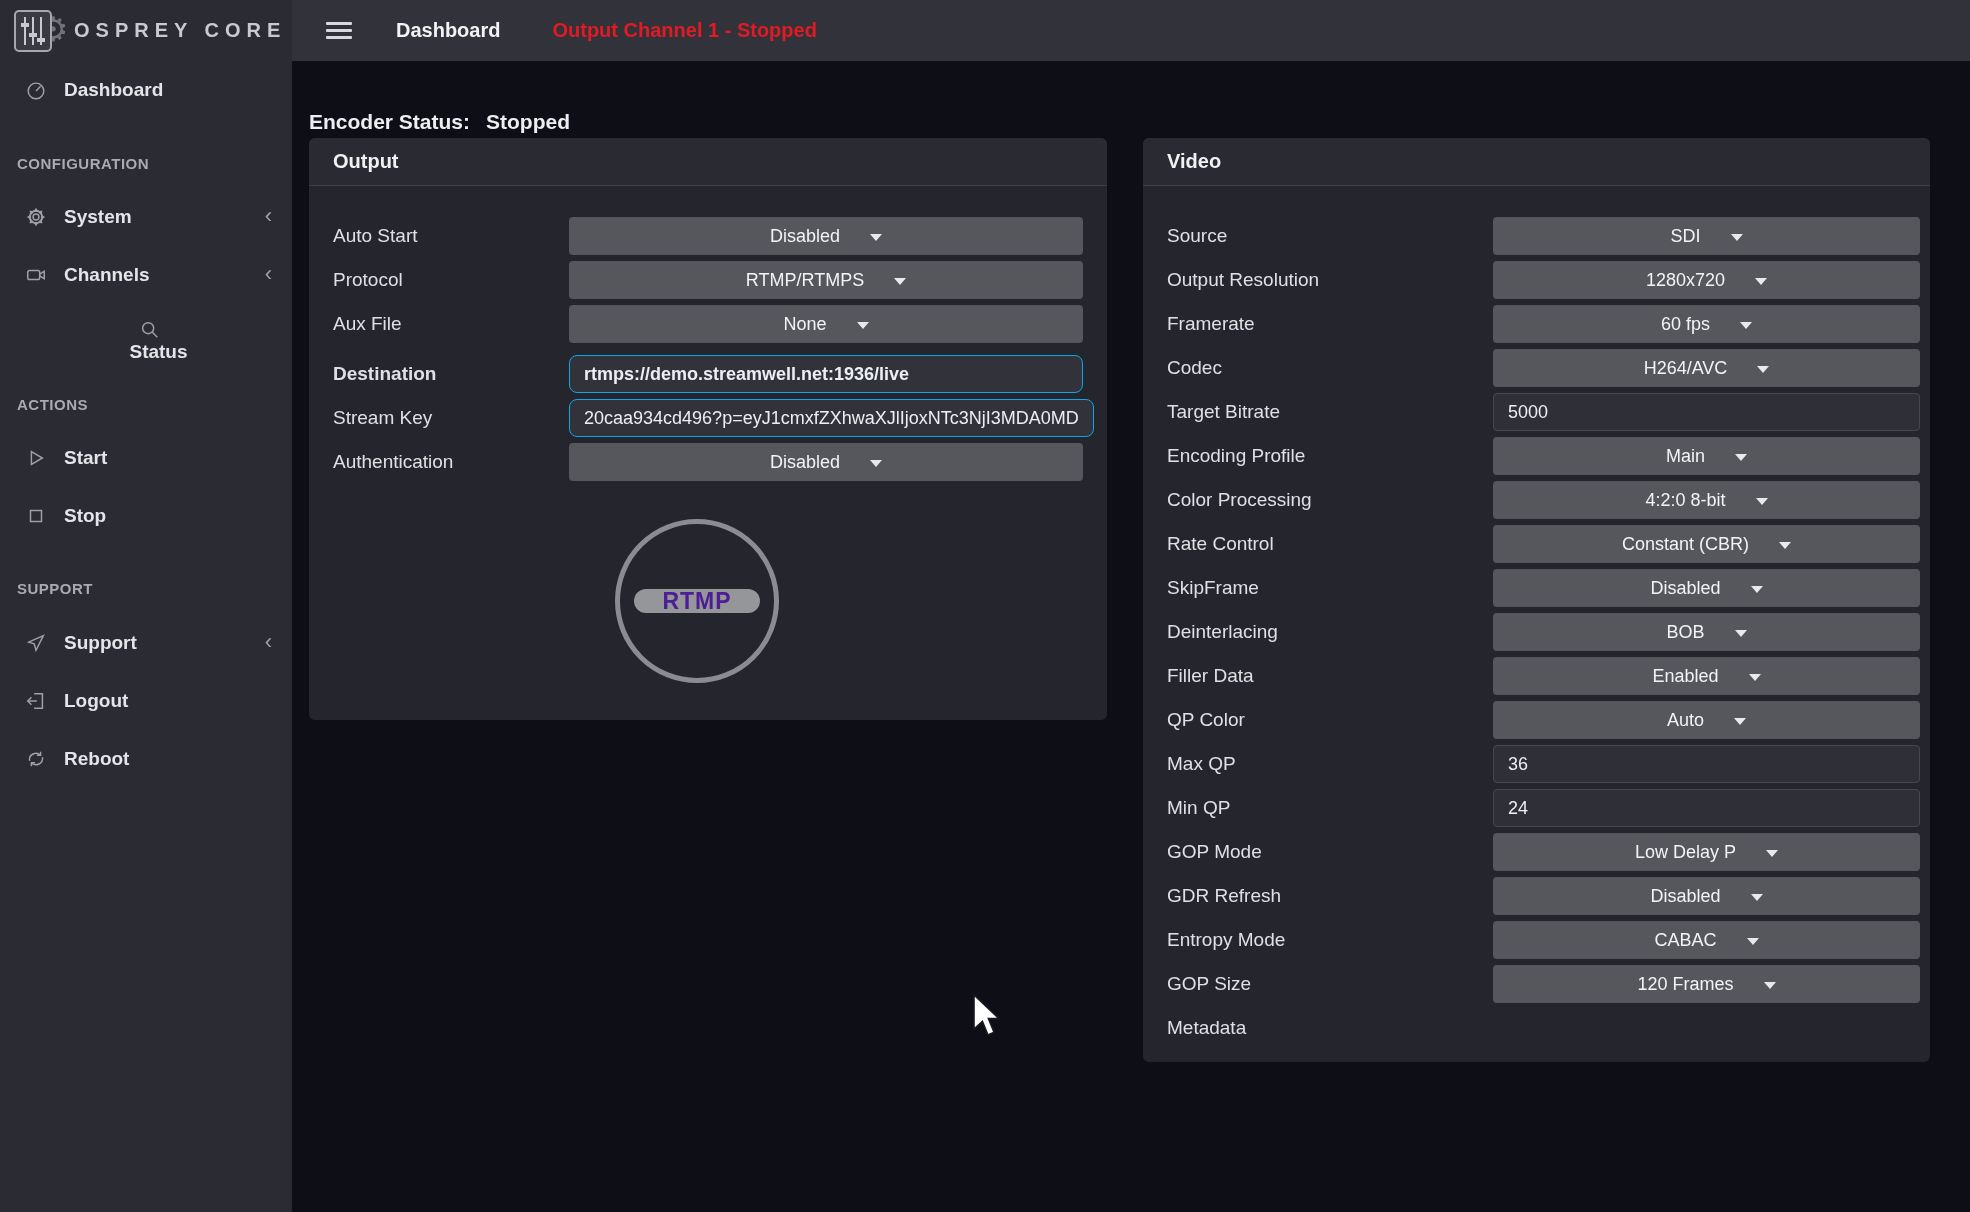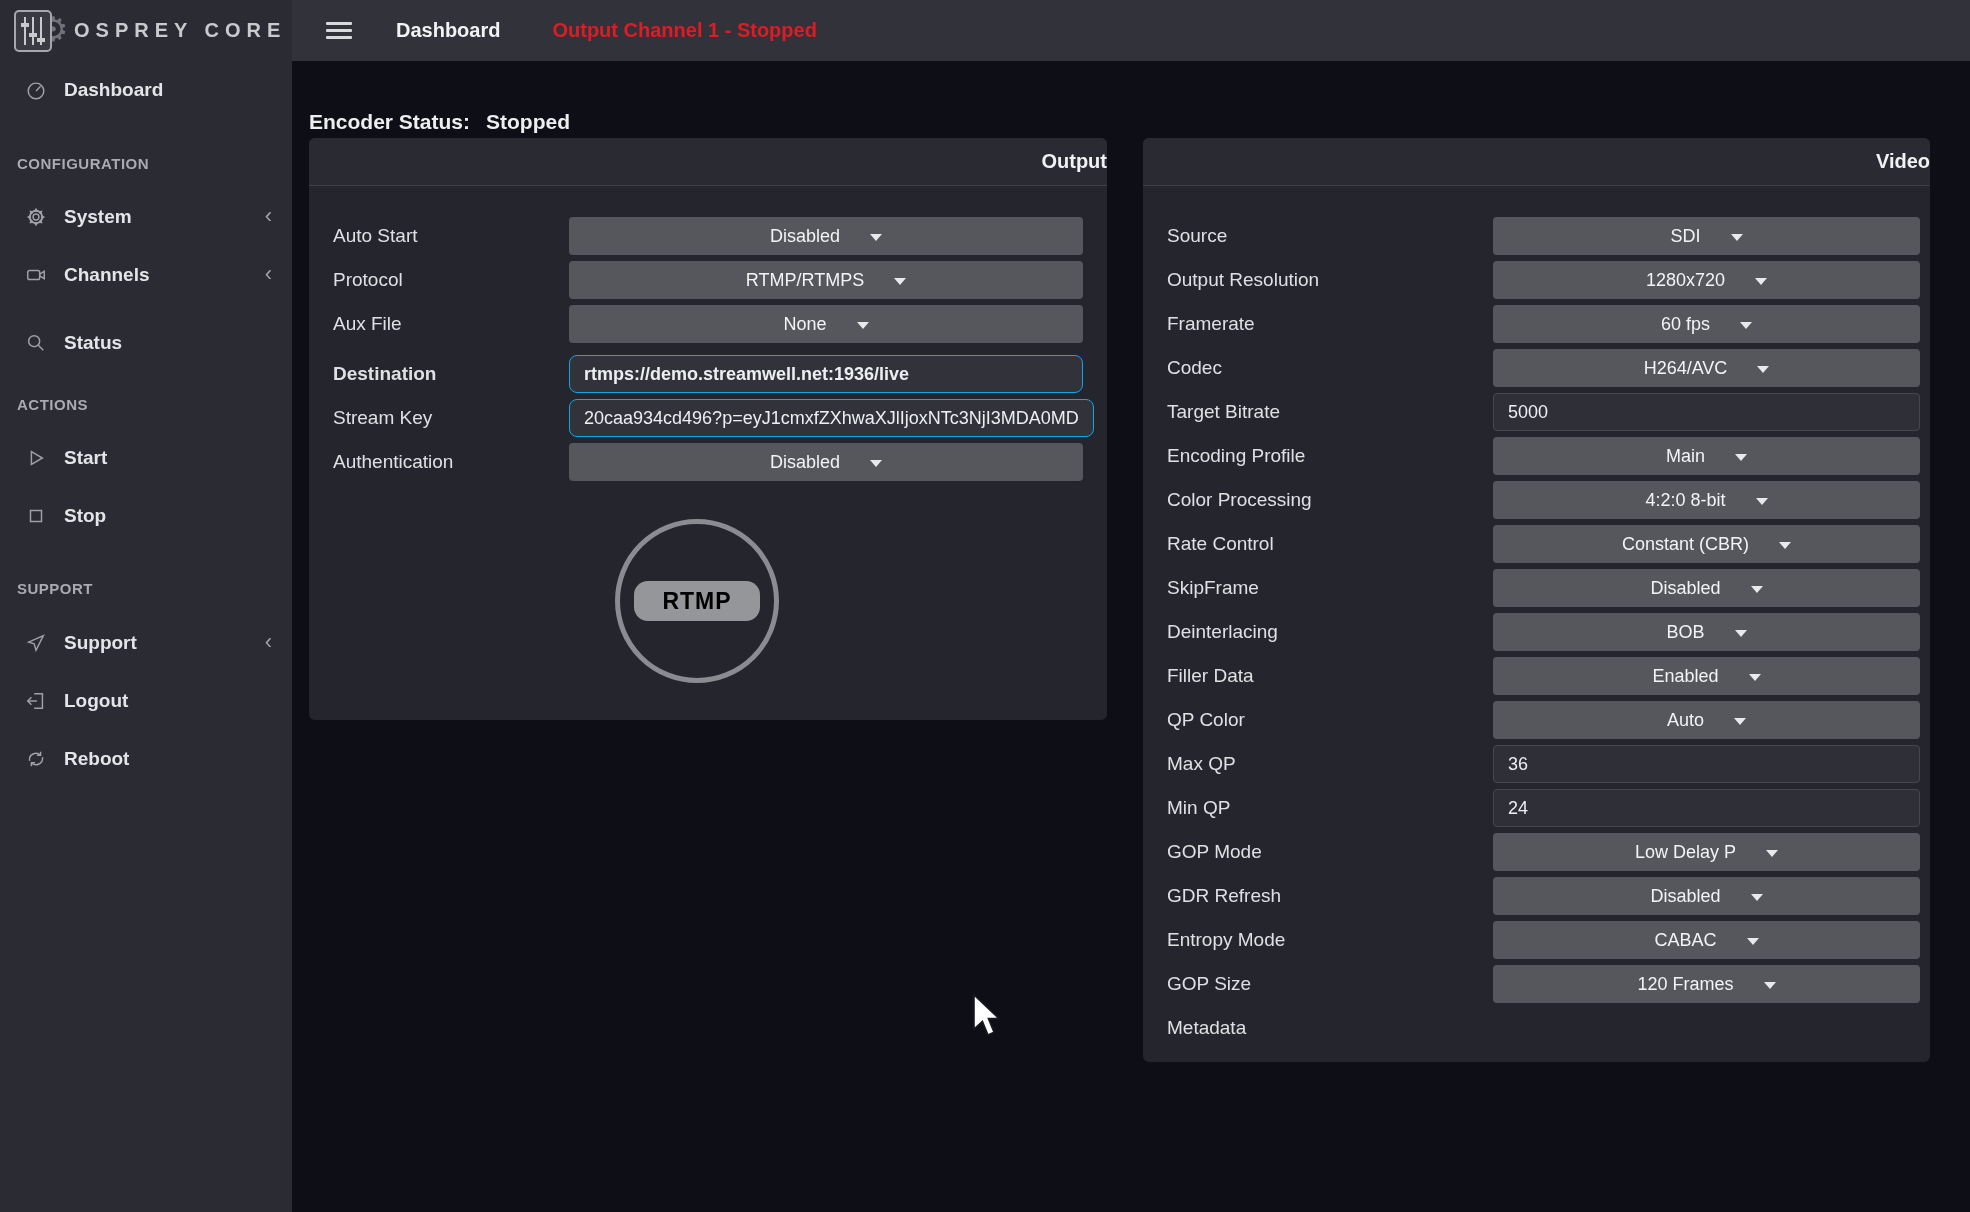--- a/index.html
+++ b/index.html
@@ -70,21 +70,21 @@
     position:absolute; left:309px; top:110px; font-size:21px; font-weight:bold;
     color:#eceef0; display:flex;
   }
   .encoder-status .val { margin-left:16px; }
 
   .panel {
     position:absolute; background:#25262d; border-radius:6px;
   }
   .panel-header {
     height:48px; background:#2a2b32; border-bottom:1px solid #3f4047;
-    border-radius:6px 6px 0 0; display:flex; align-items:center; padding-left:16px;justify-content:flex-end;
+    border-radius:6px 6px 0 0; display:flex; align-items:center; padding-left:24px;
   }
   .panel-title { font-size:20px; font-weight:bold; color:#f0f1f3; }
   .panel-body { position:relative; padding:31px 24px 0 24px; }
 
   .row { display:flex; align-items:center; height:38px; margin-bottom:6px; }
   .row.gap { margin-top:12px;font-weight:bold; }
   .flabel { flex:none; font-size:19px; color:#dfe0e3; }
   .out .flabel { width:236px; }
   .vid .panel-body { padding-right:10px; }
   .vid .flabel { width:326px; }
@@ -105,23 +105,23 @@
   }
   .tinput .dval { font-size:18px; color:#eceff1; white-space:nowrap; overflow:hidden; }
   .vid .tinput { border-radius:4px; background:#2e2f37; border-color:#46474f; }
 
   .rtmp-circle {
     position:absolute; left:306px; top:333px; width:164px; height:164px;
     border:5px solid #8b8c92; border-radius:50%;
     display:flex; align-items:center; justify-content:center;
   }
   .rtmp-pill {
-    width:126px; height:40px; background:#95969a; border-radius:14px;
+    width:126px; height:24px; background:#95969a; border-radius:14px;
     display:flex; align-items:center; justify-content:center;
-    font-size:23px; font-weight:bold; letter-spacing:1px; color:#000000;
+    font-size:23px; font-weight:bold; letter-spacing:1px; color:#4c1d95;
   }
 
   .cursor { position:absolute; left:972px; top:993px; }
 </style>
 </head>
 <body>
 
 <div class="topbar">
   <div class="logo-block">
     <div class="logo-mark">
@@ -178,21 +178,21 @@
     <span class="sicon">
       <svg width="22" height="22" viewBox="0 0 24 24">
           <rect x="3" y="7" width="13" height="10" rx="2"></rect>
           <path d="M16 11l5-3v8l-5-3z"></path>
         </svg>
     </span>
     <span class="slabel">Channels</span>
     <span class="side-chevron">‹</span>
   </div>
 
-  <div class="side-item" style="top:268px;">
+  <div class="side-item" style="top:258px;flex-direction:column;">
     <span class="sicon">
       <svg width="22" height="22" viewBox="0 0 24 24">
           <circle cx="10" cy="10" r="6"></circle>
           <line x1="14.5" y1="14.5" x2="20" y2="20"></line>
         </svg>
     </span>
     <span class="slabel">Status</span>
   </div>
 
   <div class="side-head" style="top:333px;">ACTIONS</div>

